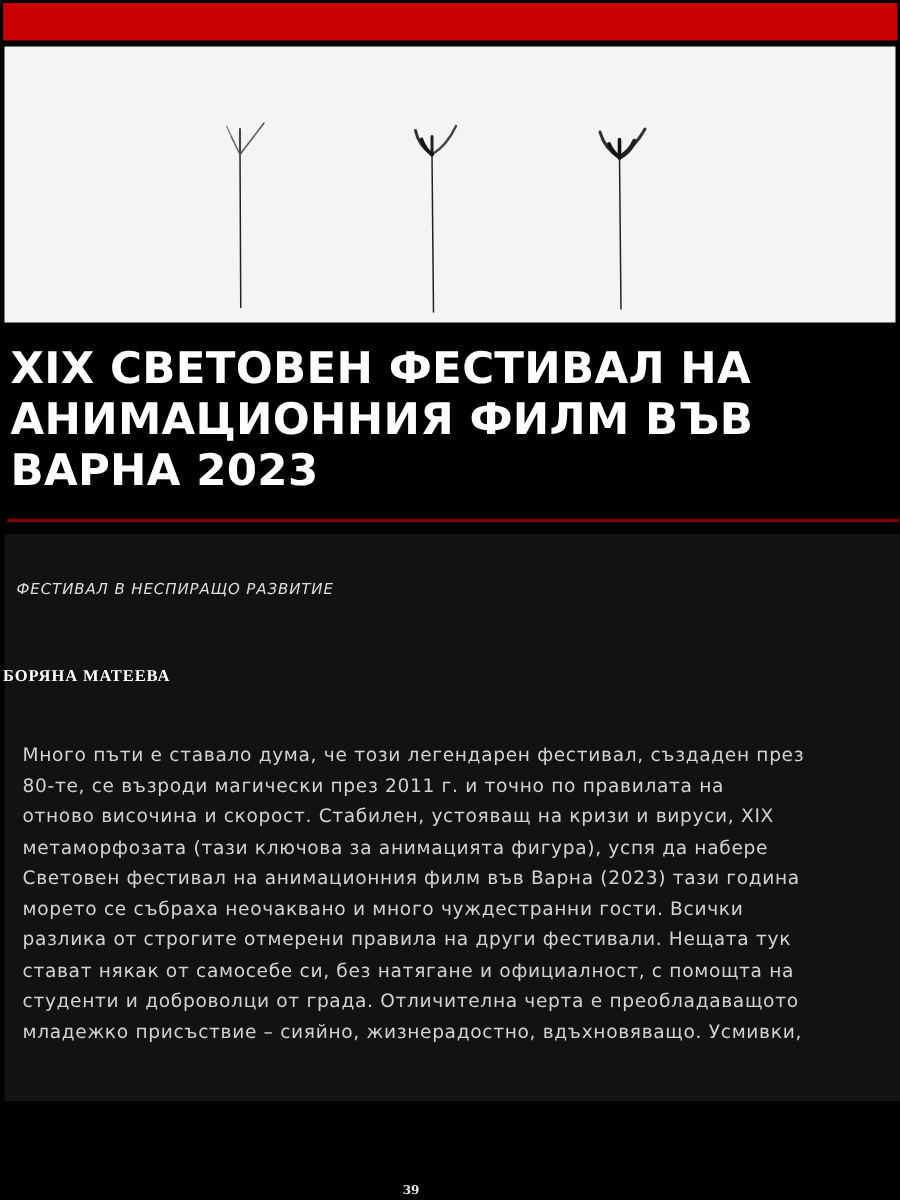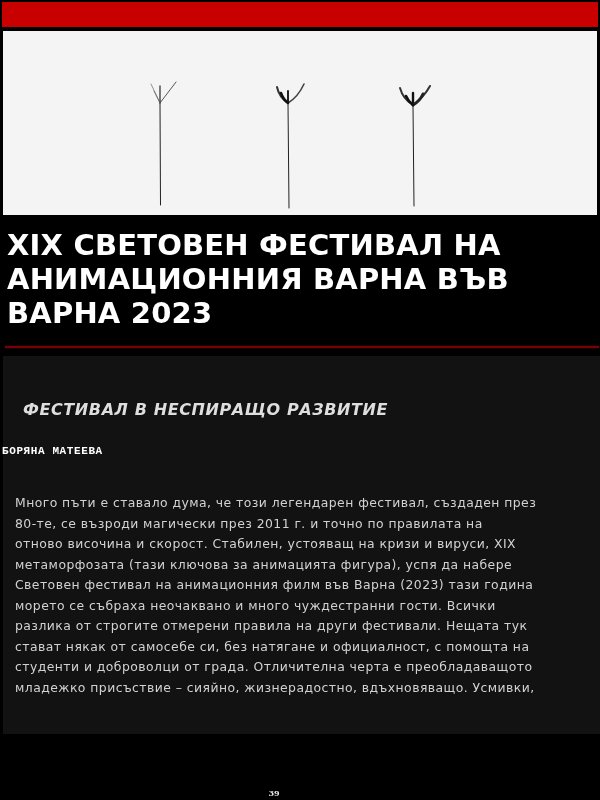--- a/index.html
+++ b/index.html
@@ -52,32 +52,32 @@
       position: absolute;
       left: 3px; top: 356px;
       width: 597px; height: 378px;
       background: #121212;
     }
     .subtitle {
       position: absolute;
       left: 7px; top: 384px;
       color: #dedede;
       font-family: "DejaVu Sans", sans-serif;
-      font-weight: bold;
+      font-weight: normal;
       font-style: italic;
-      font-size: 16px;
+      font-size: 10px;
       letter-spacing: 0.6px;
-      margin: 16px;
+      margin: 4px;
       white-space: nowrap;
     }
     .author {
       position: absolute;
       left: 2px; top: 445px;
       color: #ffffff;
-      font-family: Liberation Mono, monospace;
+      font-family: Liberation Serif, serif;
       font-weight: bold;
       font-size: 11px;
       letter-spacing: 0.6px;
       white-space: nowrap;
     }
     .body-text {
       position: absolute;
       left: 15px; top: 493px;
       width: 595px;
       color: #d2d2d2;
@@ -128,21 +128,21 @@
       <path d="M410 74 Q421 66 427 55" stroke-width="2" stroke="#333"></path>
       <path d="M410 74 L410 62" stroke-width="2.4" stroke="#111"></path>
       <path d="M410 74 Q417 70 420 63" stroke-width="3" stroke="#222"></path>
       <path d="M410 74 Q405 70 403 65" stroke-width="2.6" stroke="#111"></path>
     </g>
   </svg>
 </div>
 
 <h1 class="title">
   <span>XIX СВЕТОВЕН ФЕСТИВАЛ НА</span>
-  <span>АНИМАЦИОННИЯ ВАРНА ВЪВ</span>
+  <span>АНИМАЦИОННИЯ ФИЛМ ВЪВ</span>
   <span>ВАРНА 2023</span>
 </h1>
 
 <div class="red-rule"></div>
 
 <div class="content"></div>
 
 <h2 class="subtitle">ФЕСТИВАЛ В НЕСПИРАЩО РАЗВИТИЕ</h2>
 
 <div class="author">БОРЯНА МАТЕЕВА</div>

